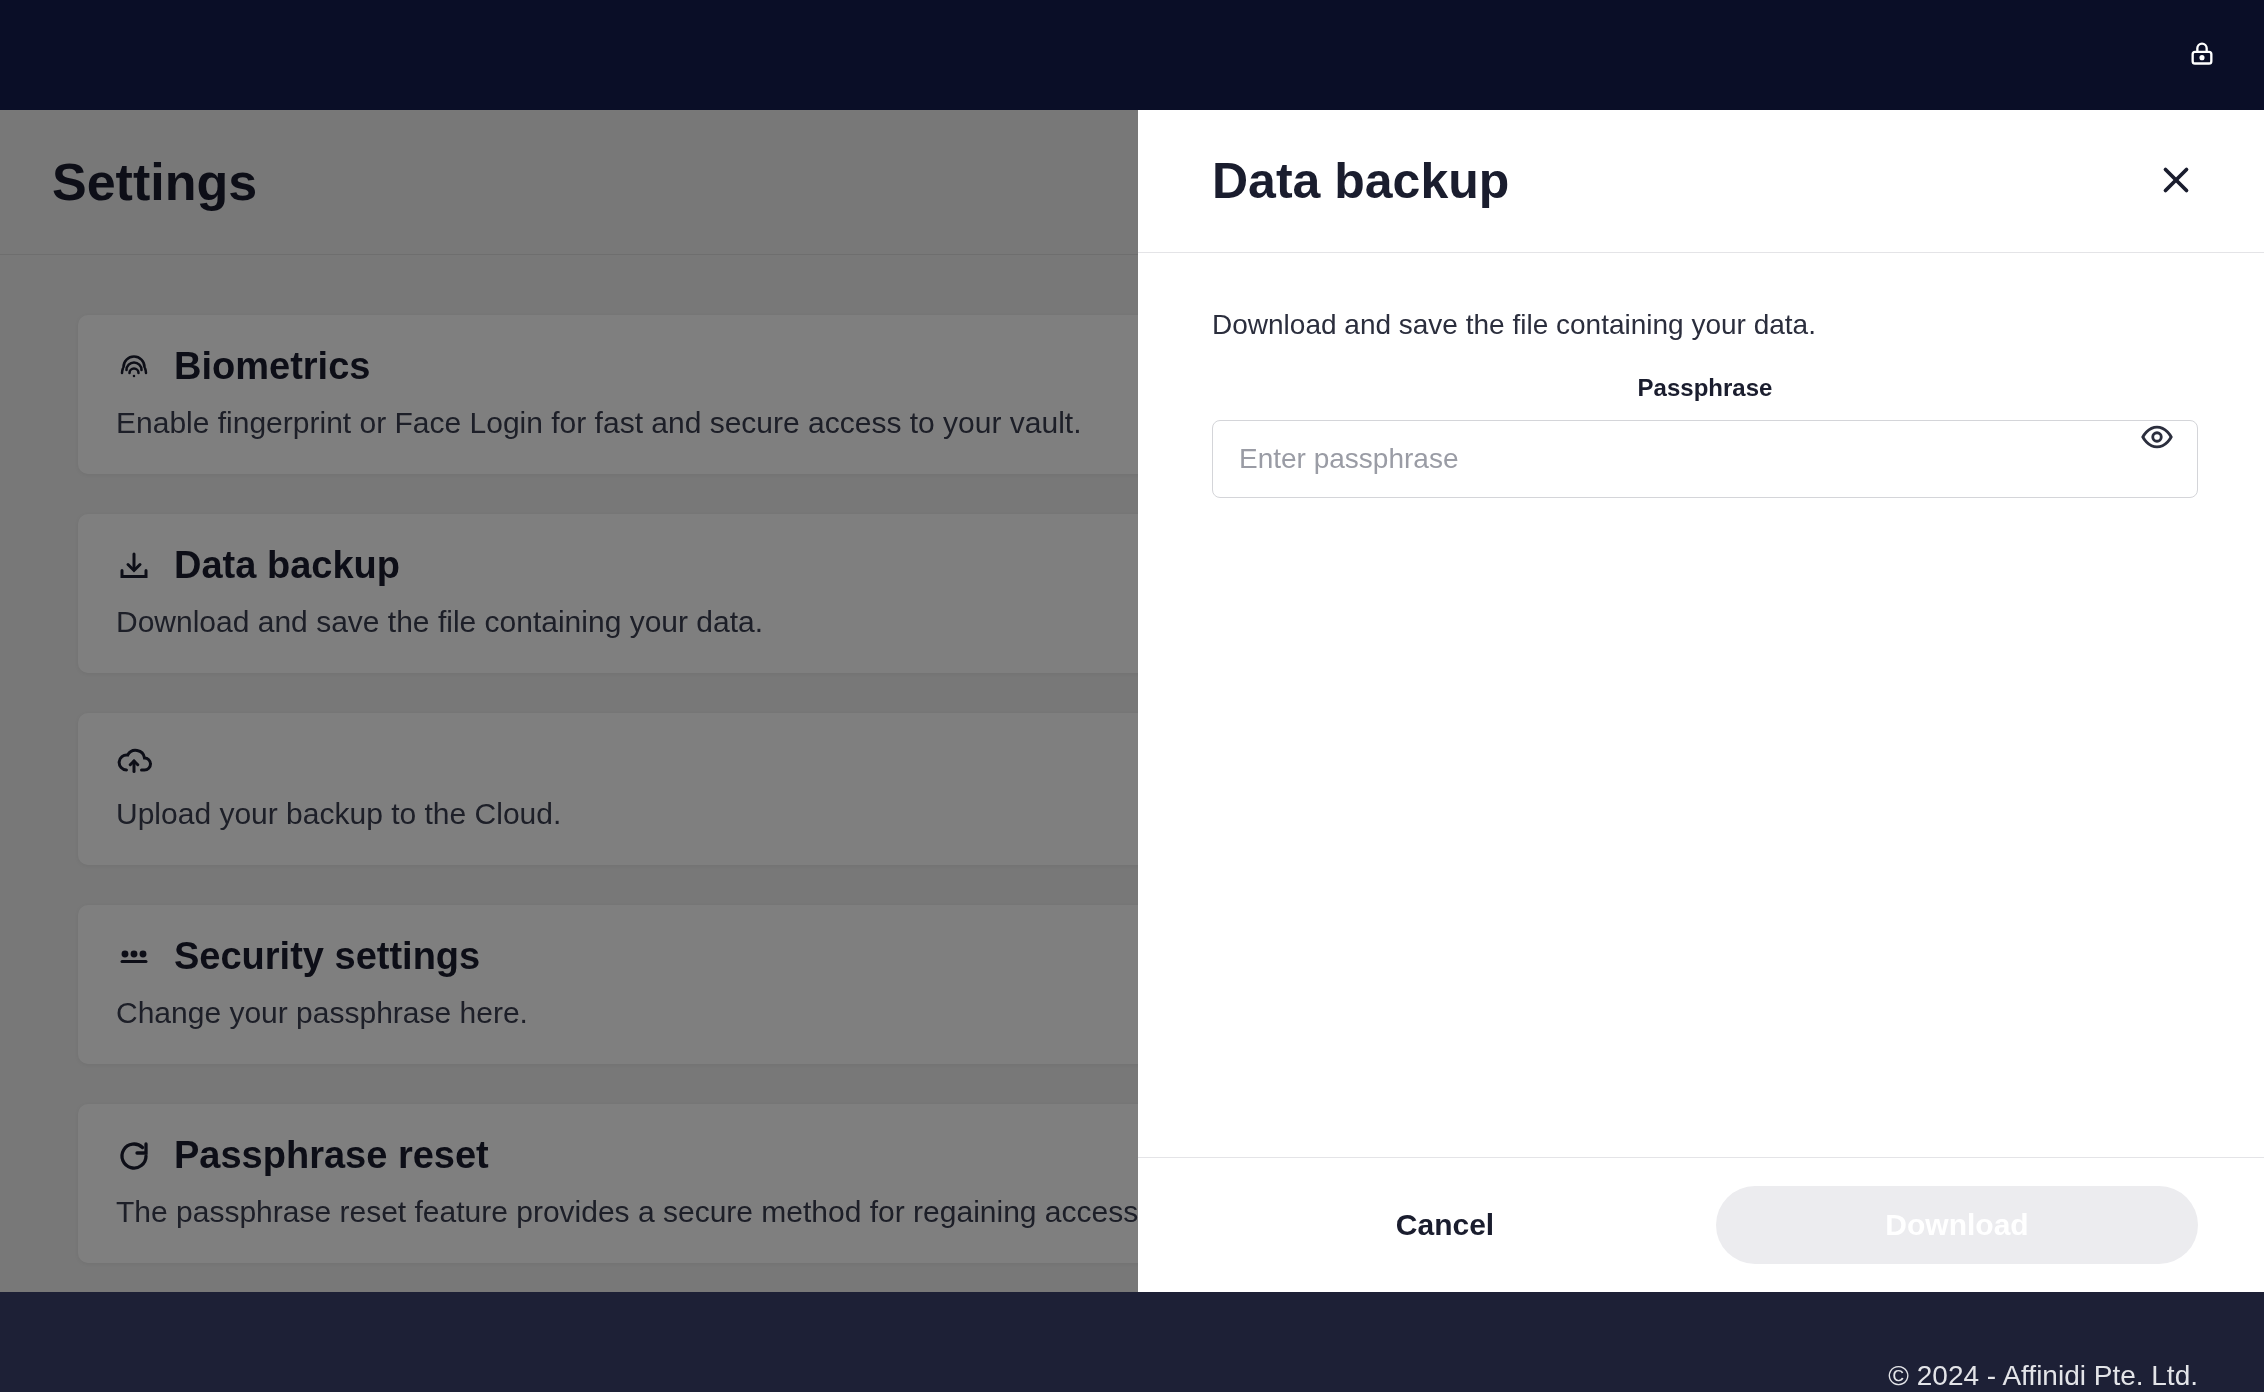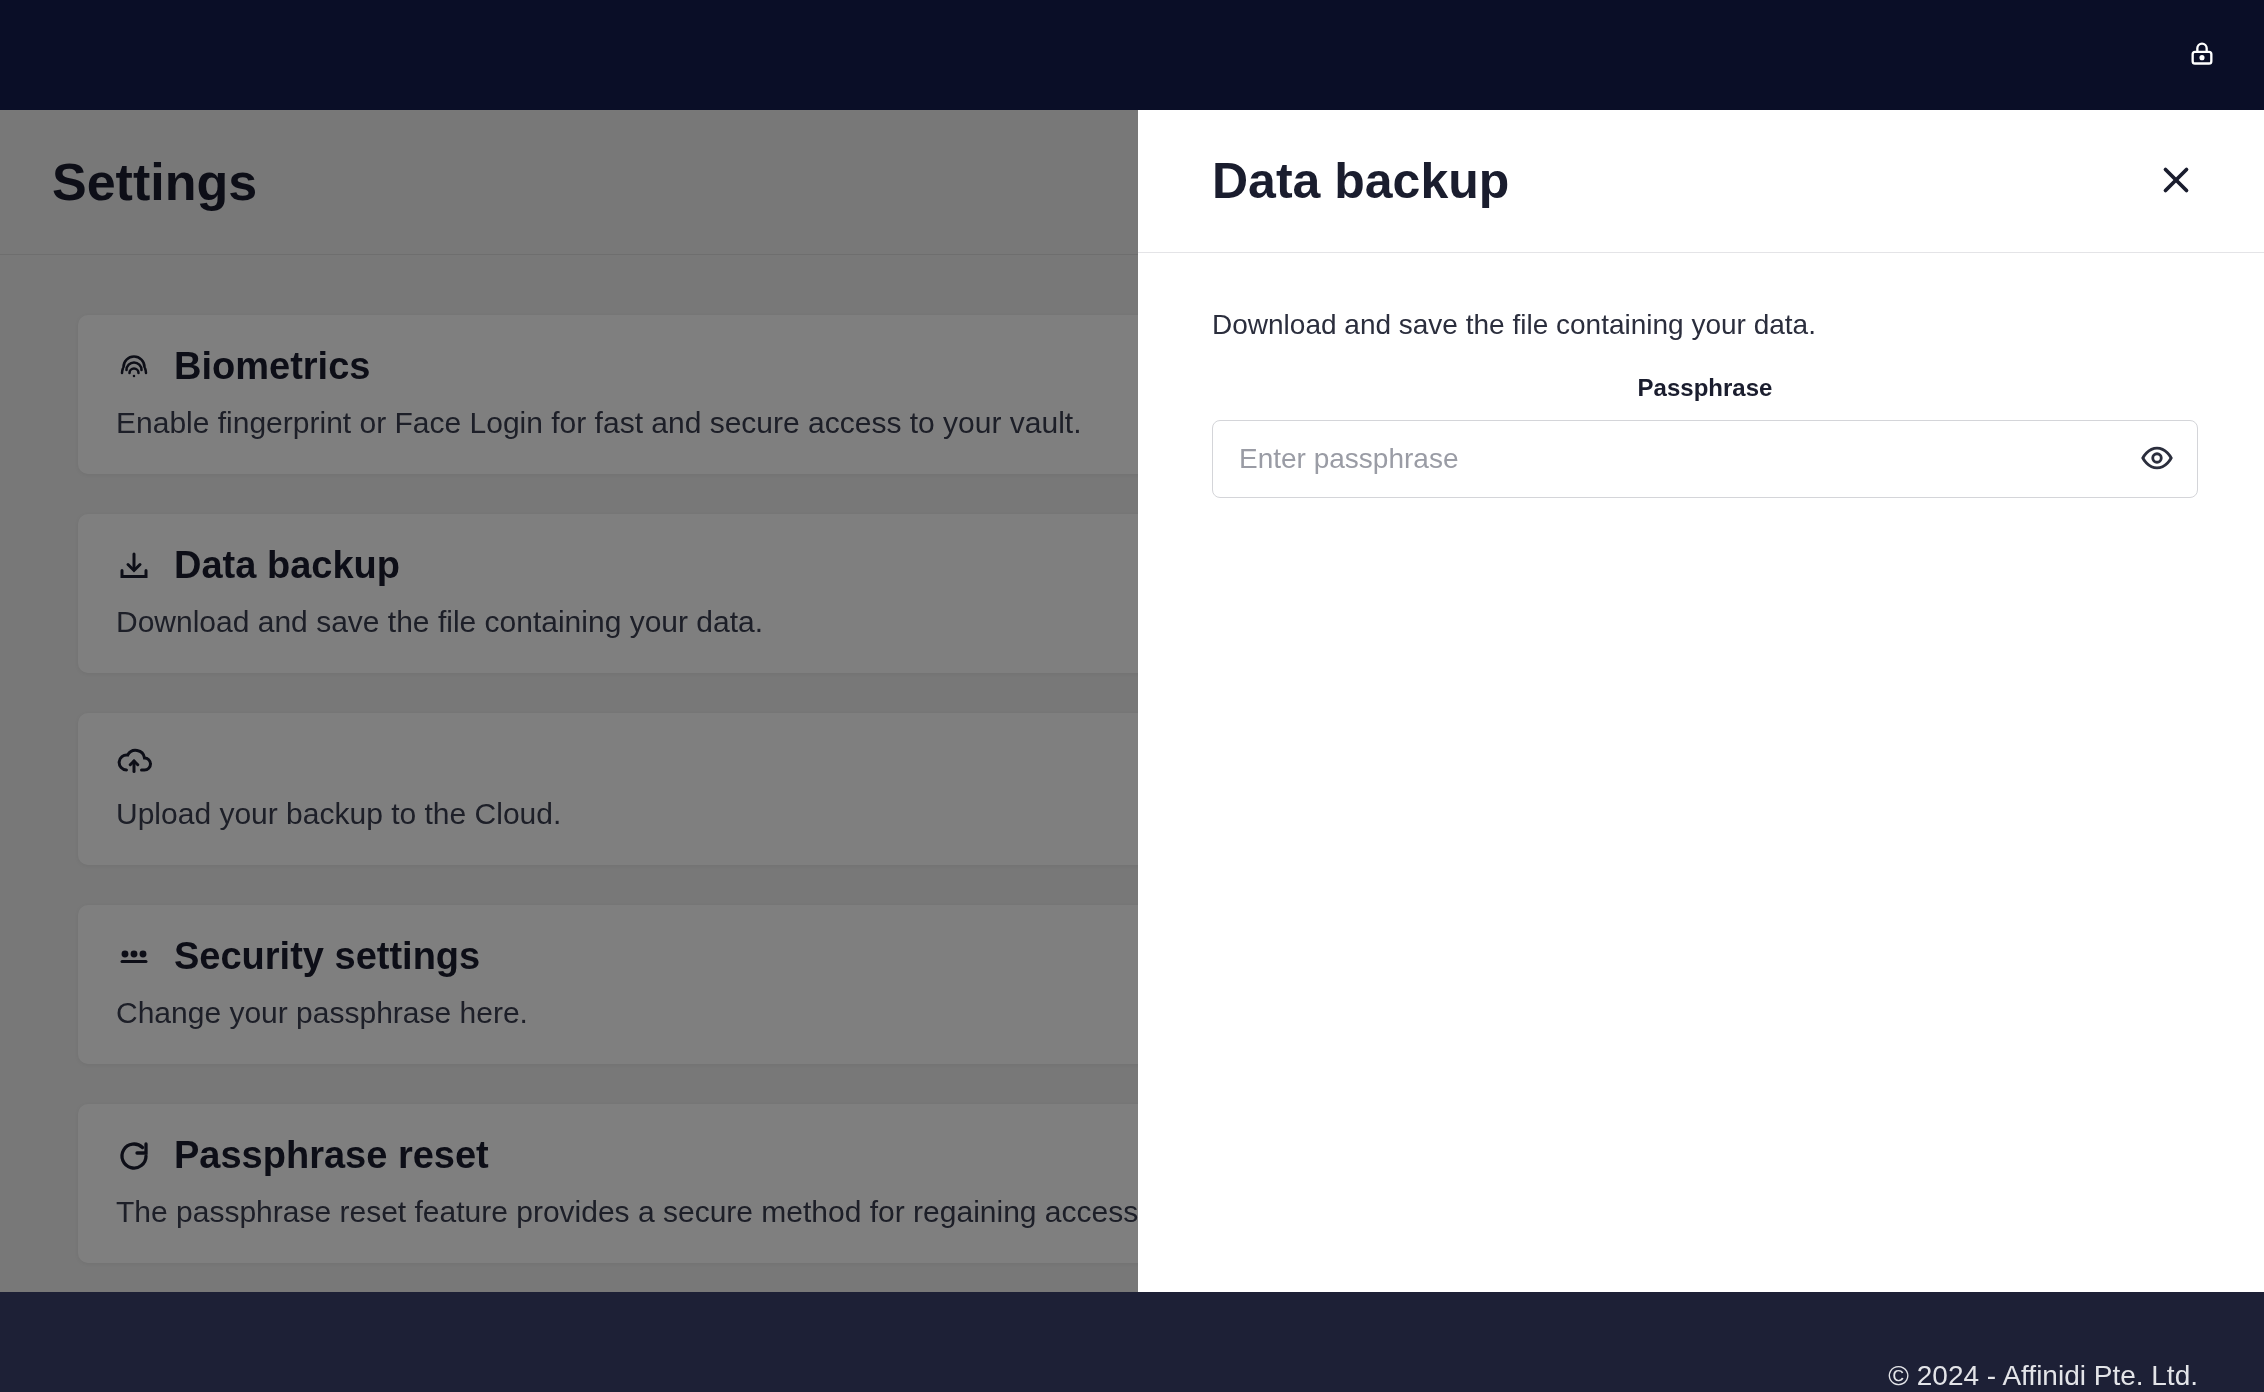--- a/index.html
+++ b/index.html
@@ -160,21 +160,21 @@
   .field-label {
     font-size: 24px;
     font-weight: 600;
     color: #1a1d2e;
     margin-bottom: 18px;
     text-align: center;
   }
   .input-wrap {
     position: relative;
     display: flex;
-    align-items: center;
+    align-items: flex-start;
   }
   .text-input {
     width: 100%;
     padding: 22px 68px 22px 26px;
     font-size: 28px;
     border: 1.5px solid #d4d5d9;
     border-radius: 8px;
     background: #fff;
     color: #1a1d2e;
   }
@@ -331,17 +331,21 @@
       <button class="eye-btn">
         <span>
           <svg viewBox="0 0 24 24" fill="none" stroke="currentColor" stroke-width="2">
             <path d="M2 12s3.5-7 10-7 10 7 10 7-3.5 7-10 7S2 12 2 12z"></path>
             <circle cx="12" cy="12" r="3"></circle>
           </svg>
         </span>
       </button>
     </div>
   </div>
+  <div class="modal-footer">
+    <button class="btn btn-secondary">Cancel</button>
+    <button class="btn btn-primary">Download</button>
+  </div>
 </div>
 
 <div class="footer">
   <span>© 2024 - Affinidi Pte. Ltd.</span>
 </div>
 
 </body></html>

